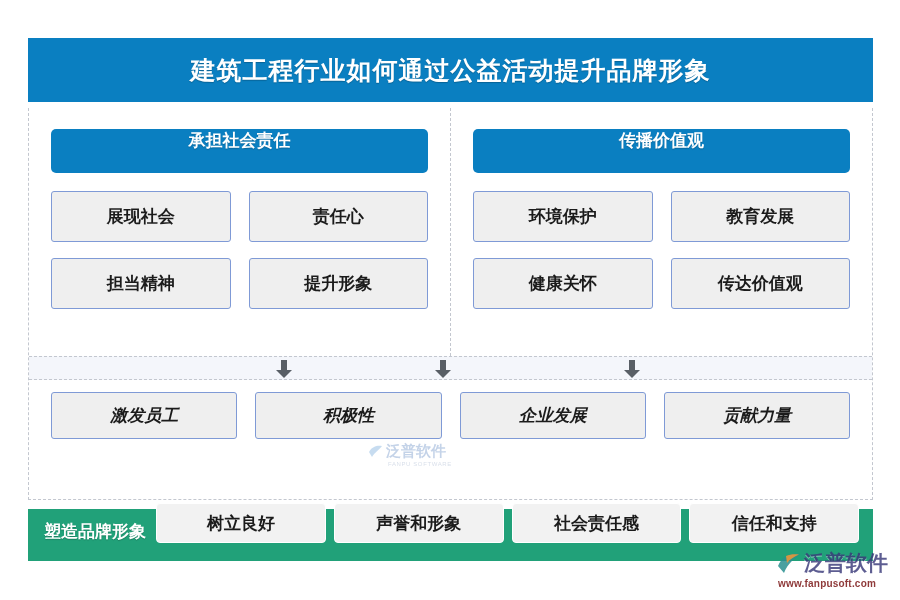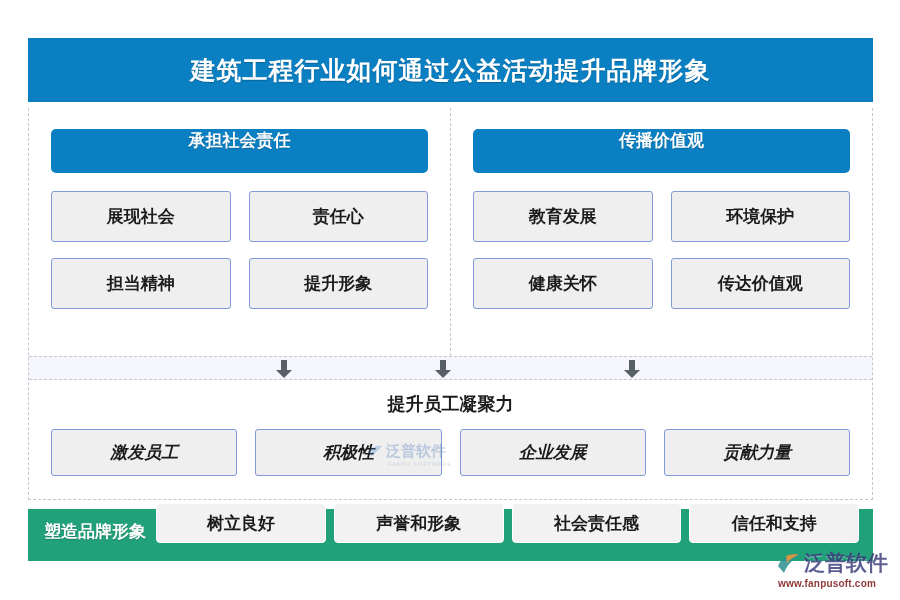--- a/index.html
+++ b/index.html
@@ -287,24 +287,24 @@
       </div>
 
       <div class="col-divider"></div>
 
       <div class="column">
         <div class="col-head">
           <span>传播价值观</span>
         </div>
         <div class="card-row">
           <div class="card">
+            <span>环境保护</span>
+          </div>
+          <div class="card">
             <span>教育发展</span>
-          </div>
-          <div class="card">
-            <span>环境保护</span>
           </div>
         </div>
         <div class="card-row">
           <div class="card">
             <span>健康关怀</span>
           </div>
           <div class="card">
             <span>传达价值观</span>
           </div>
         </div>
@@ -324,23 +324,20 @@
         </svg>
       </div>
       <div class="arrow arrow-3">
         <svg width="20" height="20" viewBox="0 0 20 20">
           <path d="M7 1 H13 V11 H18 L10 19 L2 11 H7 Z" fill="#595f66"></path>
         </svg>
       </div>
     </div>
 
     <div class="mid-section">
-      <div class="mid-head">
-        <span>提升员工凝聚力</span>
-      </div>
       <div class="mid-row">
         <div class="card">
           <span>激发员工</span>
         </div>
         <div class="card">
           <span>积极性</span>
         </div>
         <div class="card">
           <span>企业发展</span>
         </div>

